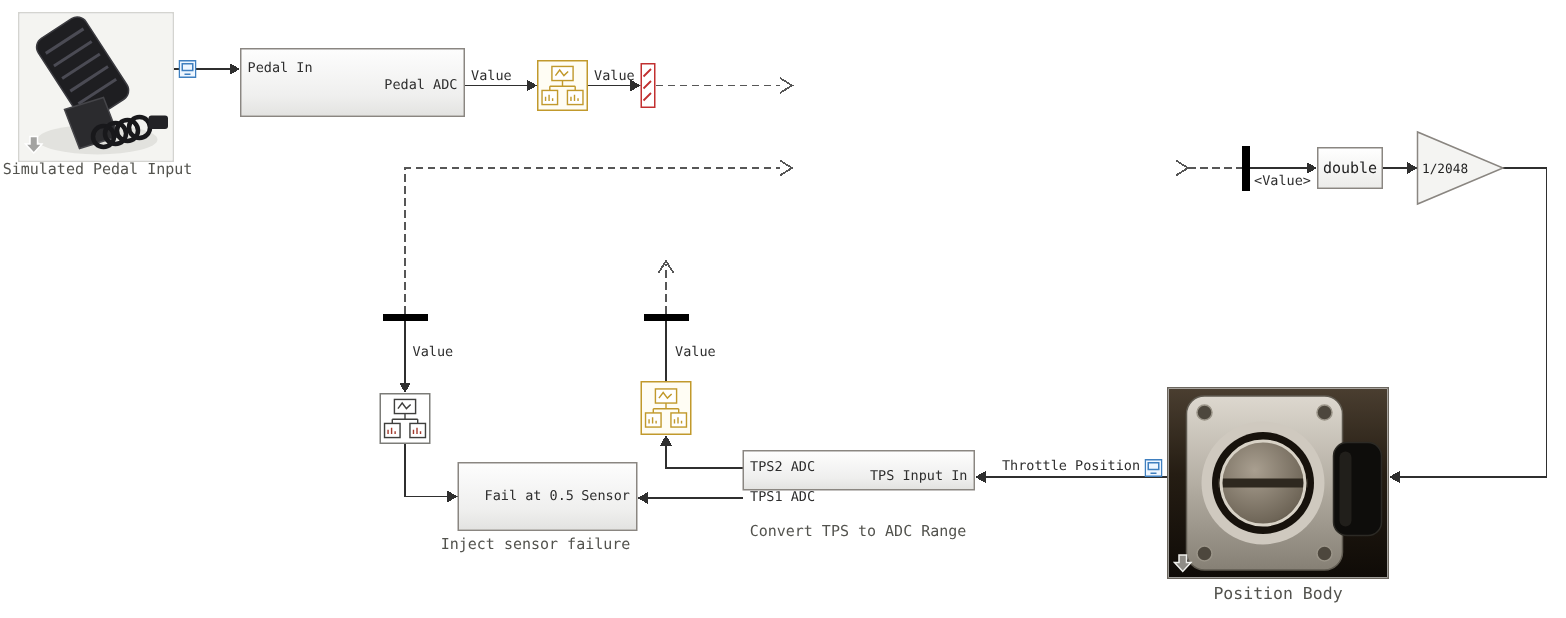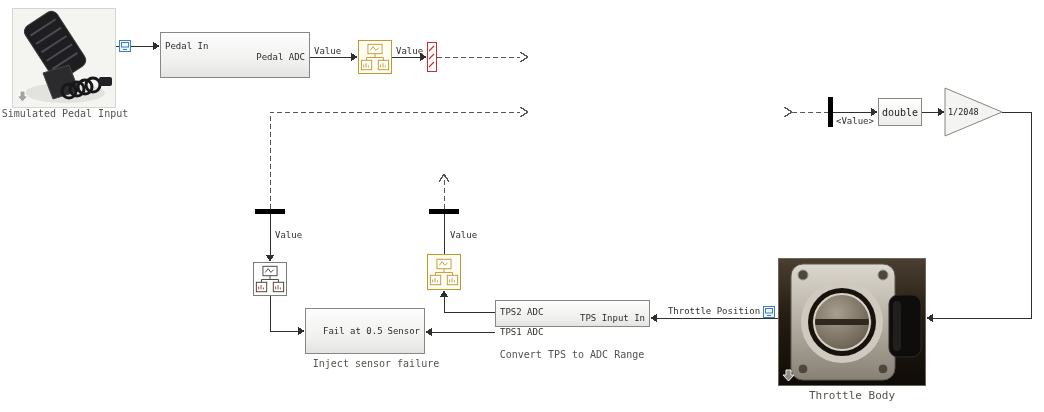--- a/index.html
+++ b/index.html
@@ -199,21 +199,21 @@
       <rect x="20.5" y="20.5" width="11" height="10" fill="#fff"></rect>
       <path d="M5 28 V25 M7.5 28 V23.5 M10 28 V26 M23 28 V25 M25.5 28 V23.5 M28 28 V26"></path>
     </svg>
   </div>
   <span class="siglabel" style="left:450px;top:230px;">Value</span>
 
   <div class="blk" style="left:305px;top:308px;width:120px;height:46px;">
     <span class="port" style="left:4px;top:17px;margin-left:13px;">Fail at 0.5</span>
     <span class="port" style="right:4px;top:17px;">Sensor</span>
   </div>
-  <div class="caption" style="left:296px;top:358px;width:160px;">Inject sensor failure</div>
+  <div class="caption" style="left:277px;top:358px;width:160px;">Inject sensor failure</div>
 
   <div class="blk" style="left:495px;top:300px;width:155px;height:27px;">
     <span class="port" style="left:4px;top:6px;">TPS2 ADC</span>
     <span class="port" style="left:4px;top:26px;">TPS1 ADC</span>
     <span class="port" style="right:4px;top:12px;">TPS Input In</span>
   </div>
   <div class="caption" style="left:492px;top:349px;width:160px;">Convert TPS to ADC Range</div>
 
   <span class="siglabel" style="left:658px;top:306px;width:112px;text-align:center;">Throttle Position</span>
 
@@ -257,21 +257,21 @@
       <circle cx="63" cy="63" r="28" fill="none" stroke="#d8d2c6" stroke-width="2"></circle>
       <rect x="110" y="36" width="32" height="62" rx="9" fill="#0e0d0b" stroke="#2c2a25"></rect>
       <rect x="114" y="42" width="8" height="50" rx="4" fill="#211f1b"></rect>
     </svg>
     <div class="anchor" style="left:3px;top:110px;">
       <svg width="13" height="13" viewBox="0 0 13 13">
           <polygon points="4,1 9,1 9,6 12,6 6.5,12 1,6 4,6" fill="#8f8c86" stroke="#efefec" stroke-width="1"></polygon>
         </svg>
     </div>
   </div>
-  <div class="caption" style="left:792px;top:390px;width:120px;font-size:11px;">Throttle Body</div>
+  <div class="caption" style="left:792px;top:390px;width:120px;font-size:11px;">Position Body</div>
 
   <span class="siglabel" style="left:836px;top:116px;">&lt;Value&gt;</span>
 
   <div class="dtc" style="left:878px;top:98px;width:44px;height:28px;">
     <span>double</span>
   </div>
 
   <svg style="position:absolute;left:943px;top:86px;" width="62" height="52" viewBox="0 0 62 52">
     <polygon points="2,2 2,50 59,26" fill="#f4f4f2" stroke="#8a8681"></polygon>
     <text x="5" y="29" font-size="8.5" fill="#222" font-family="DejaVu Sans Mono, monospace">1/2048</text>

